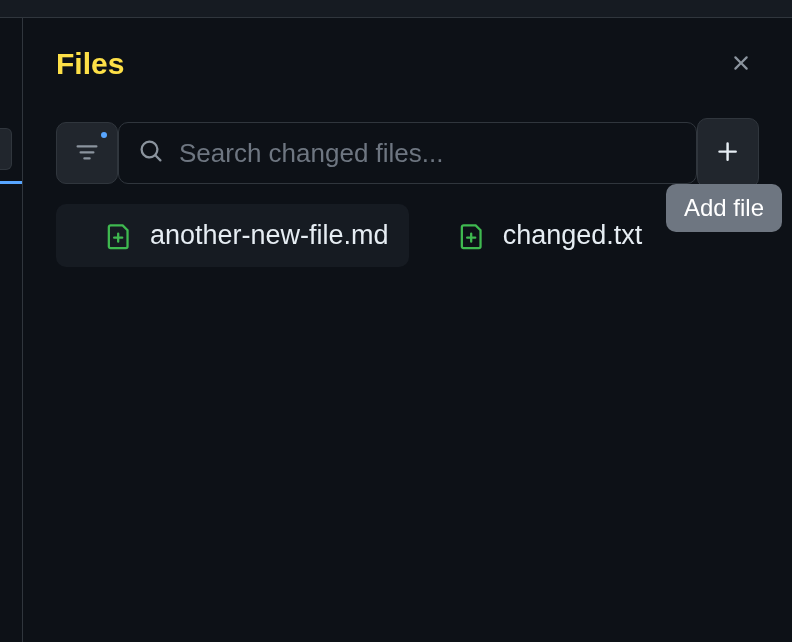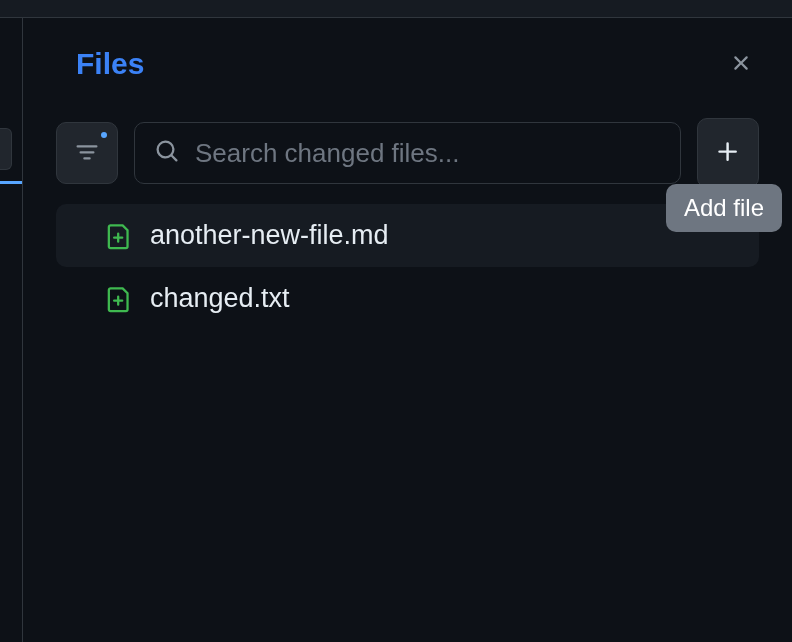--- a/index.html
+++ b/index.html
@@ -35,41 +35,40 @@
     .panel-header {
       display: flex;
       align-items: center;
       justify-content: space-between;
       padding-top: 28px;
       padding-bottom: 24px;
     }
     .panel-title {
       font-size: 30px;
       font-weight: 600;
-      color: #3b82f6;
-      margin-left: 20px;
+      color: #fde047;
     }
     .close-btn {
       width: 36px;
       height: 36px;
       display: flex;
       align-items: center;
       justify-content: center;
       cursor: pointer;
       color: #8b949e;
       background: transparent;
       border: none;
     }
     .close-btn svg {
       width: 24px;
       height: 24px;
     }
     .toolbar {
       display: flex;
-      gap: 16px;
+      gap: 0;
       padding: 12px 0 16px 0;
       align-items: center;
     }
     .filter-btn {
       width: 62px;
       height: 62px;
       background: #21262d;
       border: 1px solid #30363d;
       border-radius: 10px;
       display: flex;
@@ -149,21 +148,21 @@
       background: #6e7681;
       color: #ffffff;
       padding: 10px 18px;
       border-radius: 10px;
       font-size: 24px;
       white-space: nowrap;
       font-weight: 400;
     }
     .file-list {
       display: flex;
-      flex-direction: column;
+      flex-direction: row;
       gap: 0;
     }
     .file-row {
       display: flex;
       align-items: center;
       padding: 16px 20px 16px 50px;
       gap: 18px;
       border-radius: 10px;
       cursor: pointer;
     }

